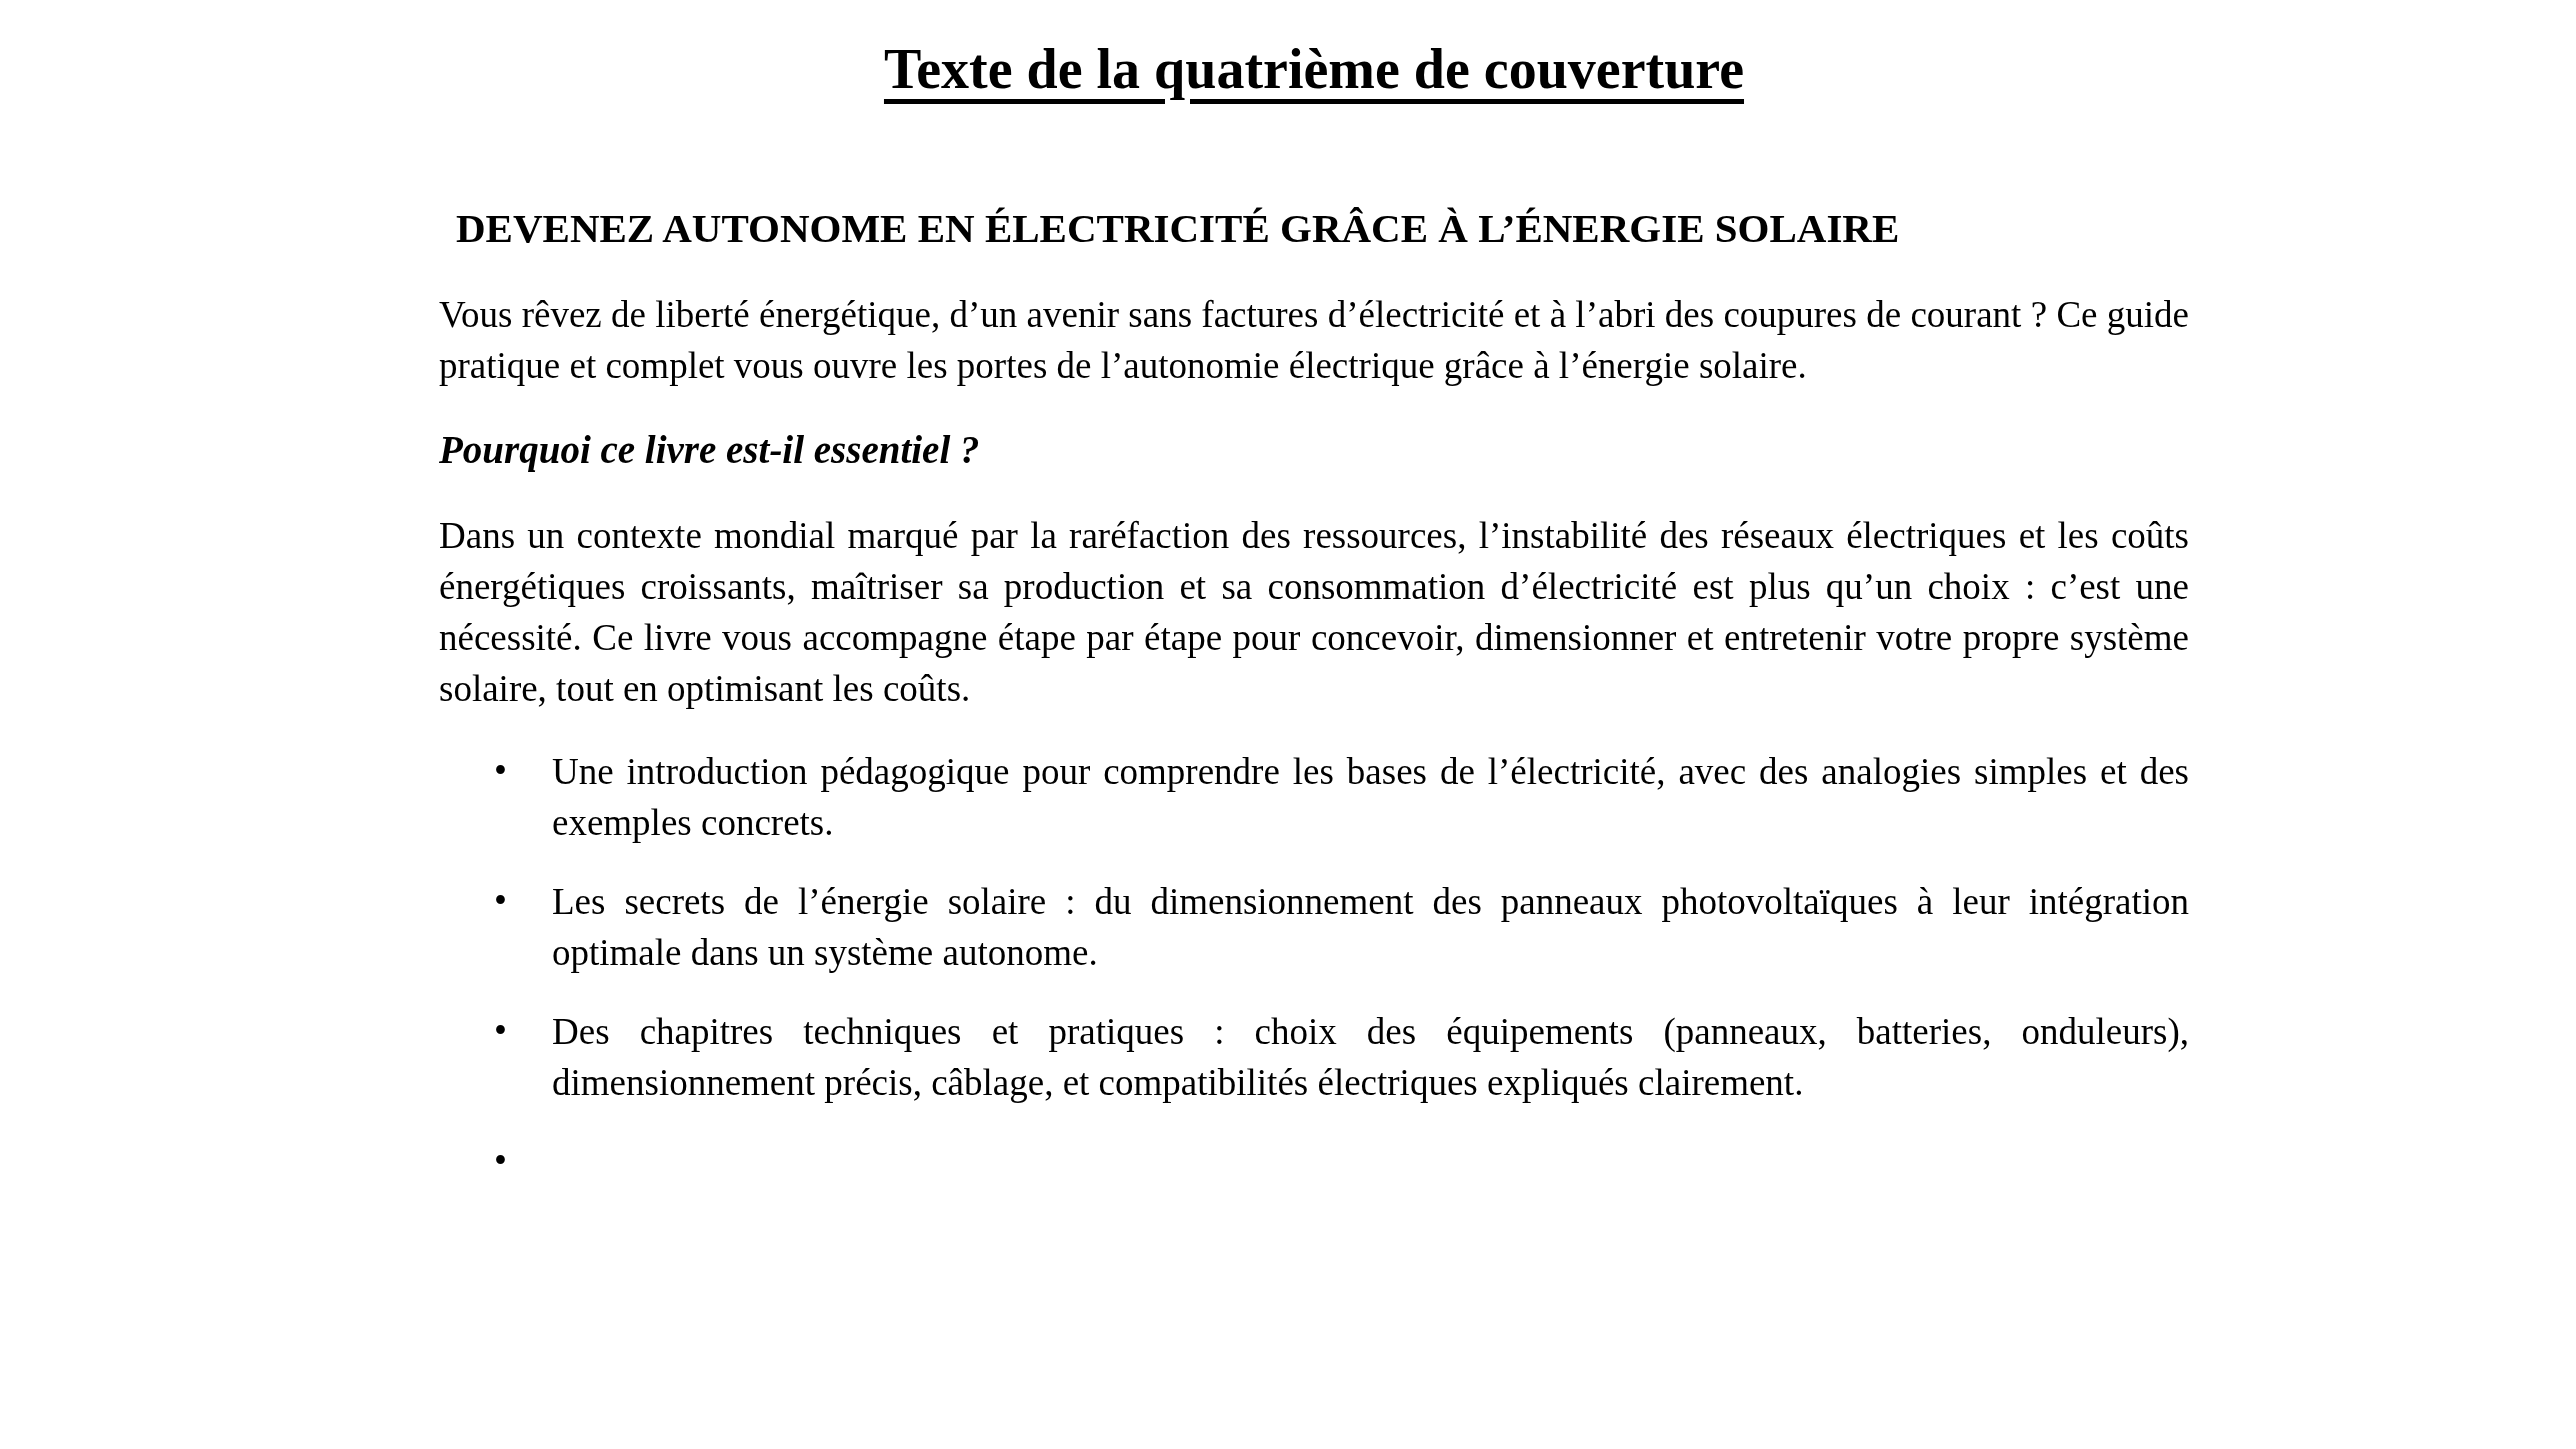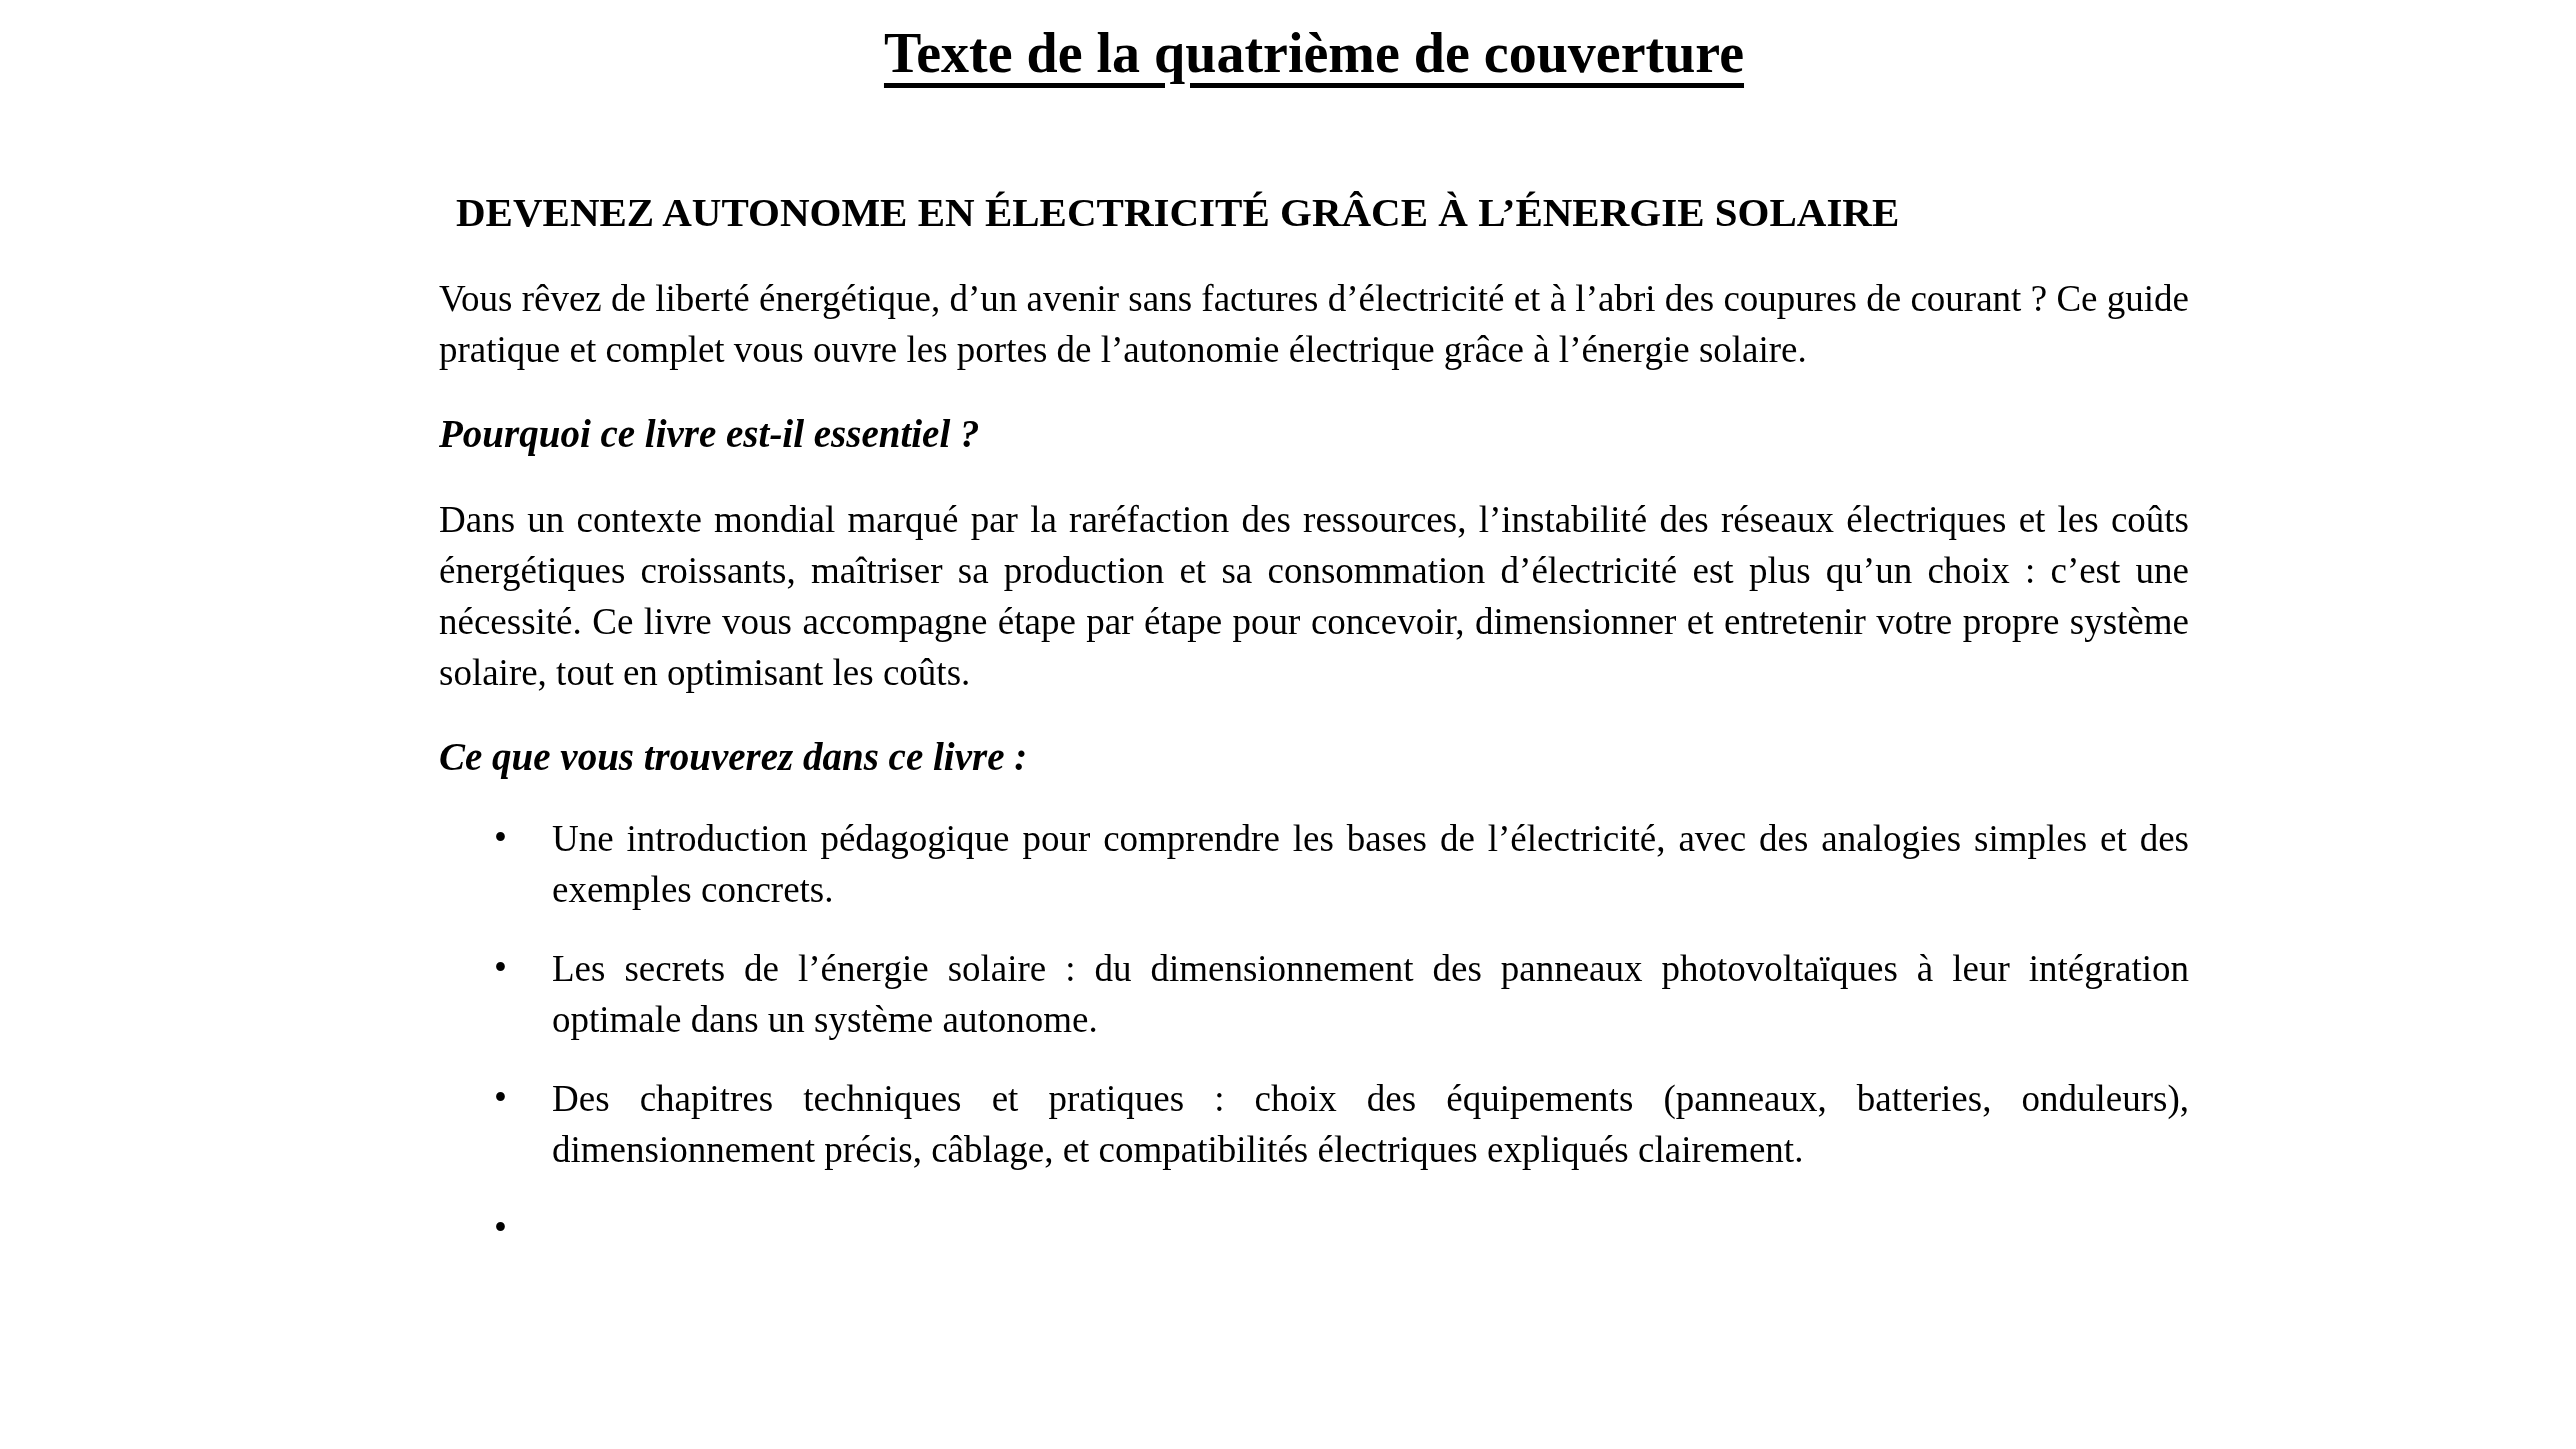--- a/index.html
+++ b/index.html
@@ -8,21 +8,21 @@
     width: 2576px;
     height: 1449px;
     background: #ffffff;
     color: #000000;
     font-family: "Liberation Serif", "DejaVu Serif", serif;
     overflow: hidden;
   }
   .doc-page {
     position: absolute;
     left: 439px;
-    top: 20px;
+    top: 36px;
     width: 1750px;
   }
   .doc-title {
     font-size: 56px;
     font-weight: bold;
     line-height: 1.2;
     text-align: center;
     text-decoration: underline;
     text-decoration-thickness: 4.7px;
     text-underline-offset: 10.7px;
@@ -77,21 +77,20 @@
   <h1 class="doc-title">Texte de la quatrième de couverture</h1>
 
   <h2 class="h-main">DEVENEZ AUTONOME EN ÉLECTRICITÉ GRÂCE À L’ÉNERGIE SOLAIRE</h2>
 
   <p class="body-p">Vous rêvez de liberté énergétique, d’un avenir sans factures d’électricité et à l’abri des coupures de courant ? Ce guide pratique et complet vous ouvre les portes de l’autonomie électrique grâce à l’énergie solaire.</p>
 
   <h3 class="h-sub">Pourquoi ce livre est-il essentiel ?</h3>
 
   <p class="body-p">Dans un contexte mondial marqué par la raréfaction des ressources, l’instabilité des réseaux électriques et les coûts énergétiques croissants, maîtriser sa production et sa consommation d’électricité est plus qu’un choix : c’est une nécessité. Ce livre vous accompagne étape par étape pour concevoir, dimensionner et entretenir votre propre système solaire, tout en optimisant les coûts.</p>
 
-  <h3 class="h-sub">Ce que vous trouverez dans ce livre :</h3>
 
   <ul class="features">
     <li>
       <span class="bullet-glyph">•</span>
       <span>Une introduction pédagogique pour comprendre les bases de l’électricité, avec des analogies simples et des exemples concrets.</span>
     </li>
     <li>
       <span class="bullet-glyph">•</span>
       <span>Les secrets de l’énergie solaire : du dimensionnement des panneaux photovoltaïques à leur intégration optimale dans un système autonome.</span>
     </li>

